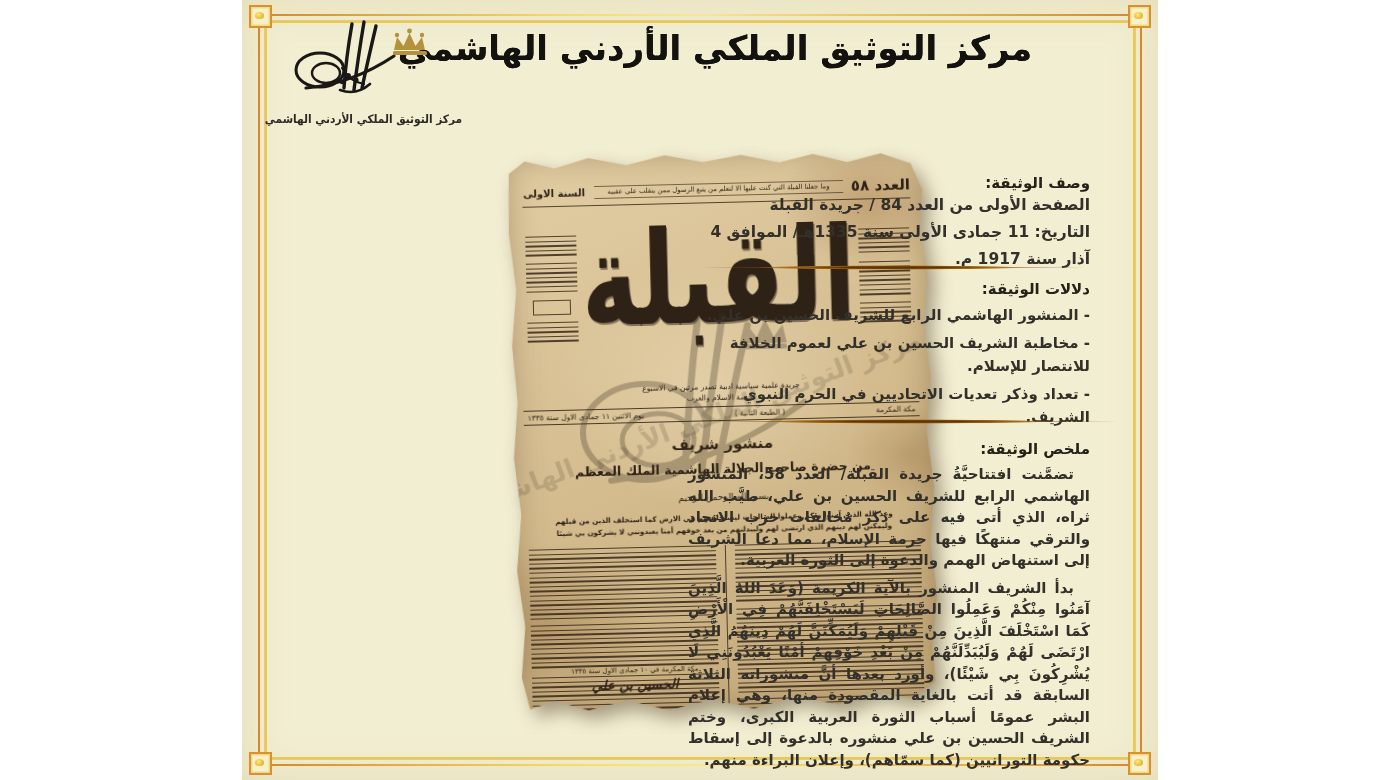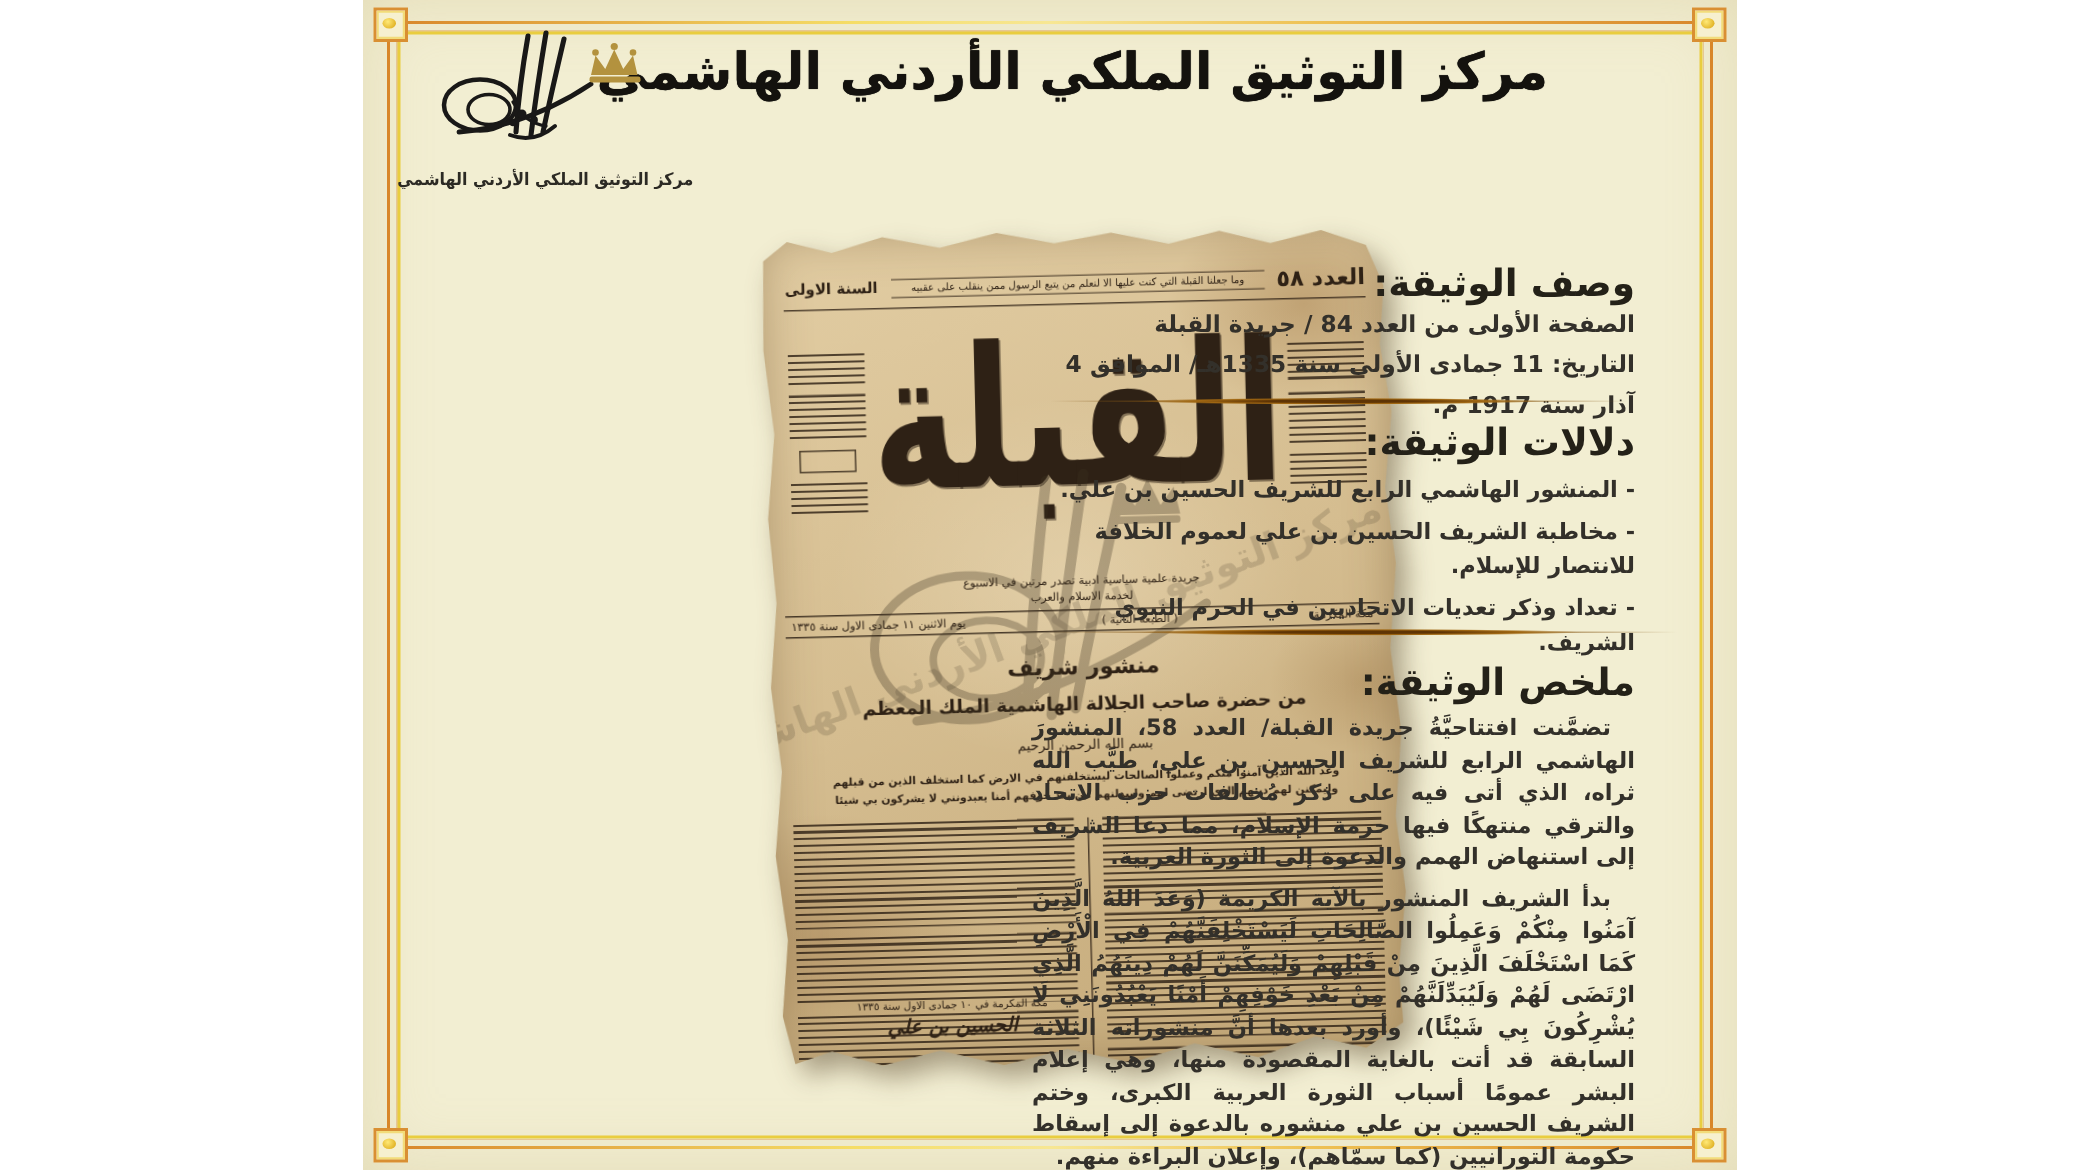--- a/index.html
+++ b/index.html
@@ -51,21 +51,21 @@
   .logo{position:absolute;left:40px;top:18px;width:180px;height:130px;}
   .logo svg{position:absolute;left:0;top:0;}
   .logo-caption{
     position:absolute;left:-8px;top:94px;width:196px;
     direction:rtl;text-align:center;font-size:11.5px;font-weight:bold;color:#2c2a24;
     white-space:nowrap;transform:scale(.92,1);
   }
 
   
   .doc-text{position:absolute;left:452px;top:0;width:432px;direction:rtl;color:#33302a;}
-  .sec-heading{font-size:25px;font-weight:bold;color:#242118;margin:0;}
+  .sec-heading{font-size:15px;font-weight:bold;color:#242118;margin:0;}
   .desc-block{position:absolute;top:174px;right:36px;left:0;}
   .desc-line{font-size:15.5px;font-weight:bold;line-height:27px;margin:0;}
   .divider{position:absolute;height:8px;}
   .divider .lens{
     position:absolute;left:0;right:0;top:0;height:7px;
     background:radial-gradient(ellipse 46% 42% at 50% 50%,#5f3404 0 28%,#a06712 55%,rgba(160,110,30,0) 76%);
   }
   .divider .hair{
     position:absolute;left:0;right:0;top:3px;height:1.4px;
     background:linear-gradient(90deg,rgba(130,85,20,0),rgba(130,85,20,.55) 18%,rgba(130,85,20,.55) 82%,rgba(130,85,20,0));

